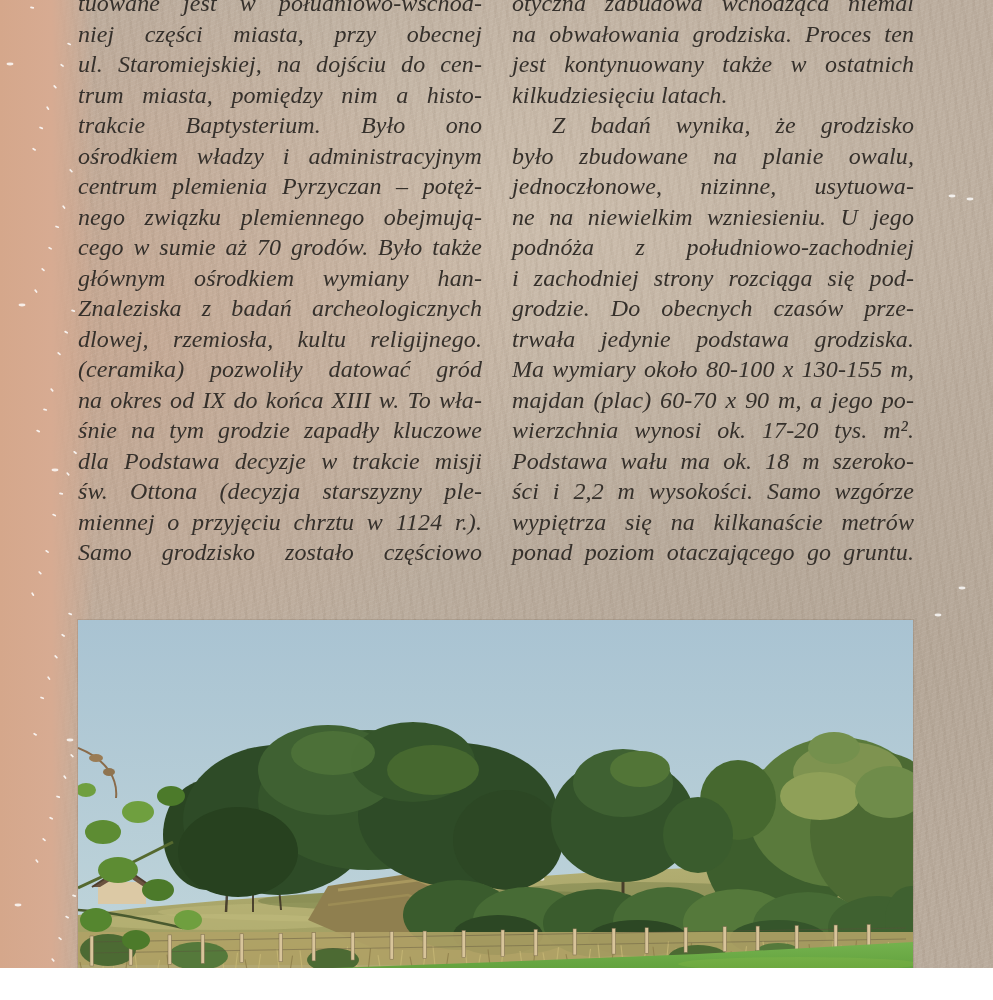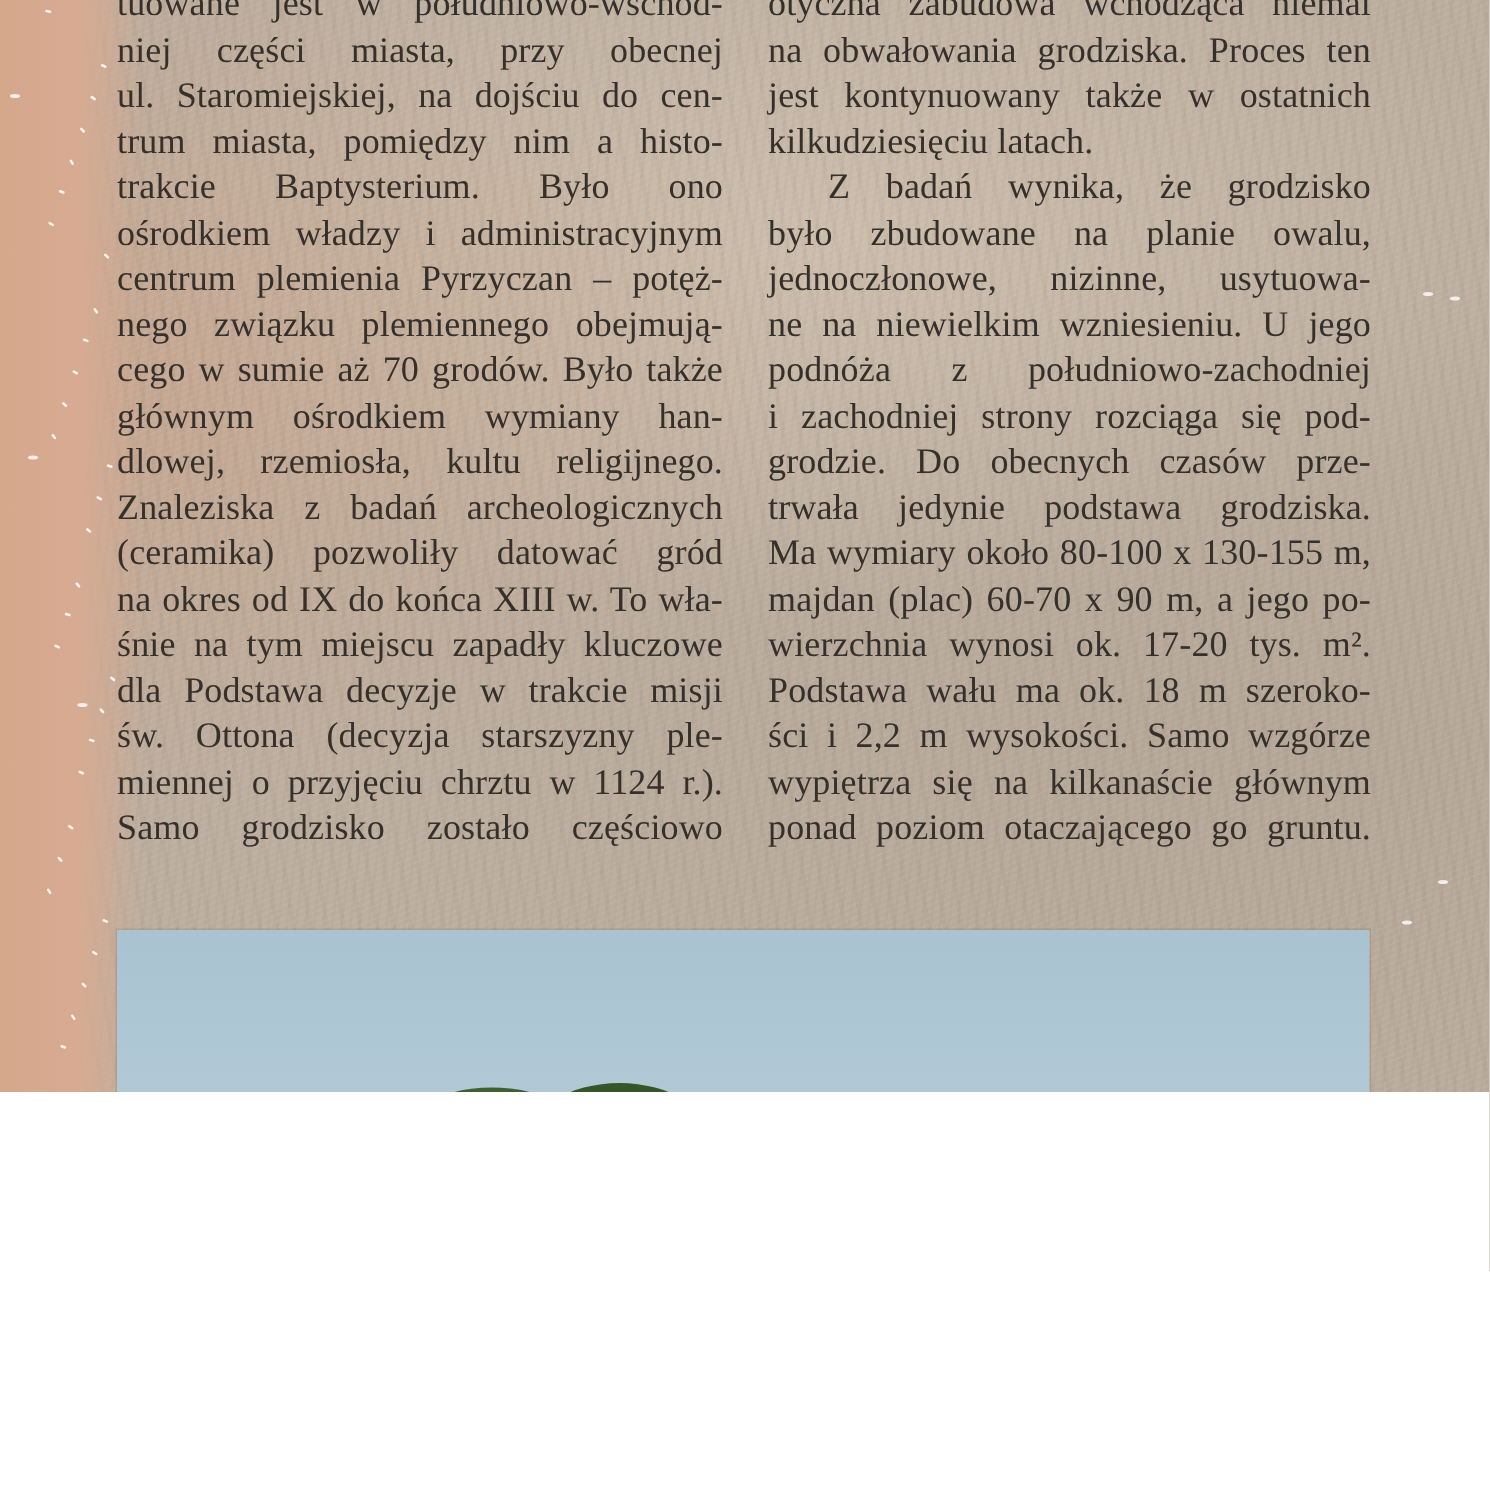--- a/index.html
+++ b/index.html
@@ -1,23 +1,24 @@
 <!DOCTYPE html>
 <html lang="pl"><head>
 <meta charset="utf-8">
 <style>
   html,body{margin:0;padding:0;}
   body{width:993px;height:1000px;overflow:hidden;font-family:"Liberation Serif",serif;}
   .page{
-    position:relative;width:993px;height:728px;overflow:hidden;
+    position:relative;width:993px;height:968px;overflow:hidden;
     background:
       radial-gradient(130% 90% at -5% 35%, rgba(211,160,131,.60) 0%, rgba(211,160,131,.28) 20%, rgba(211,160,131,0) 46%),
       radial-gradient(70% 50% at 55% 22%, rgba(224,209,190,.45), rgba(224,209,190,0) 70%),
       radial-gradient(90% 60% at 88% 70%, rgba(172,159,144,.45), rgba(172,159,144,0) 70%),
       #bdafa0;
+    font-style: italic;
   }
   .texture{
     position:absolute;inset:0;pointer-events:none;z-index:1;
     background:
       repeating-linear-gradient(97deg, rgba(120,100,80,.05) 0 2px, rgba(0,0,0,0) 2px 6px),
       repeating-linear-gradient(-23deg, rgba(255,255,255,.05) 0 1px, rgba(0,0,0,0) 1px 4px),
       repeating-linear-gradient(81deg, rgba(90,70,50,.045) 0 3px, rgba(0,0,0,0) 3px 11px);
   }
   .left-band{
     position:absolute;left:0;top:0;width:94px;height:1000px;z-index:2;
@@ -103,25 +104,25 @@
       <div class="line">tuowane jest w południowo-wschod-</div>
       <div class="line">niej części miasta, przy obecnej</div>
       <div class="line">ul. Staromiejskiej, na dojściu do cen-</div>
       <div class="line">trum miasta, pomiędzy nim a histo-</div>
       <div class="line">trakcie Baptysterium. Było ono</div>
       <div class="line">ośrodkiem władzy i administracyjnym</div>
       <div class="line">centrum plemienia Pyrzyczan – potęż-</div>
       <div class="line">nego związku plemiennego obejmują-</div>
       <div class="line">cego w sumie aż 70 grodów. Było także</div>
       <div class="line">głównym ośrodkiem wymiany han-</div>
+      <div class="line">Znaleziska z badań archeologicznych</div>
       <div class="line">dlowej, rzemiosła, kultu religijnego.</div>
-      <div class="line">Znaleziska z badań archeologicznych</div>
       <div class="line">(ceramika) pozwoliły datować gród</div>
       <div class="line">na okres od IX do końca XIII w. To wła-</div>
-      <div class="line">śnie na tym miejscu zapadły kluczowe</div>
+      <div class="line">śnie na tym grodzie zapadły kluczowe</div>
       <div class="line">dla Podstawa decyzje w trakcie misji</div>
       <div class="line">św. Ottona (decyzja starszyzny ple-</div>
       <div class="line">miennej o przyjęciu chrztu w 1124 r.).</div>
       <div class="line">Samo grodzisko zostało częściowo</div>
     </div>
   <div class="col col-right">
       <div class="line">otyczna zabudowa wchodząca niemal</div>
       <div class="line">na obwałowania grodziska. Proces ten</div>
       <div class="line">jest kontynuowany także w ostatnich</div>
       <div class="line no-just">kilkudziesięciu latach.</div>
@@ -131,21 +132,21 @@
       <div class="line">ne na niewielkim wzniesieniu. U jego</div>
       <div class="line">podnóża z południowo-zachodniej</div>
       <div class="line">i zachodniej strony rozciąga się pod-</div>
       <div class="line">grodzie. Do obecnych czasów prze-</div>
       <div class="line">trwała jedynie podstawa grodziska.</div>
       <div class="line">Ma wymiary około 80-100 x 130-155 m,</div>
       <div class="line">majdan (plac) 60-70 x 90 m, a jego po-</div>
       <div class="line">wierzchnia wynosi ok. 17-20 tys. m².</div>
       <div class="line">Podstawa wału ma ok. 18 m szeroko-</div>
       <div class="line">ści i 2,2 m wysokości. Samo wzgórze</div>
-      <div class="line">wypiętrza się na kilkanaście głównym</div>
+      <div class="line">wypiętrza się na kilkanaście metrów</div>
       <div class="line">ponad poziom otaczającego go gruntu.</div>
     </div>
 
   <figure class="photo">
     <svg viewBox="0 0 835 380" preserveAspectRatio="none">
       <defs>
         <linearGradient id="skyG" x1="0" y1="0" x2="0" y2="1">
           <stop offset="0" stop-color="#a9c3d2"></stop>
           <stop offset="0.75" stop-color="#bcd2d9"></stop>
           <stop offset="1" stop-color="#c9dade"></stop>

